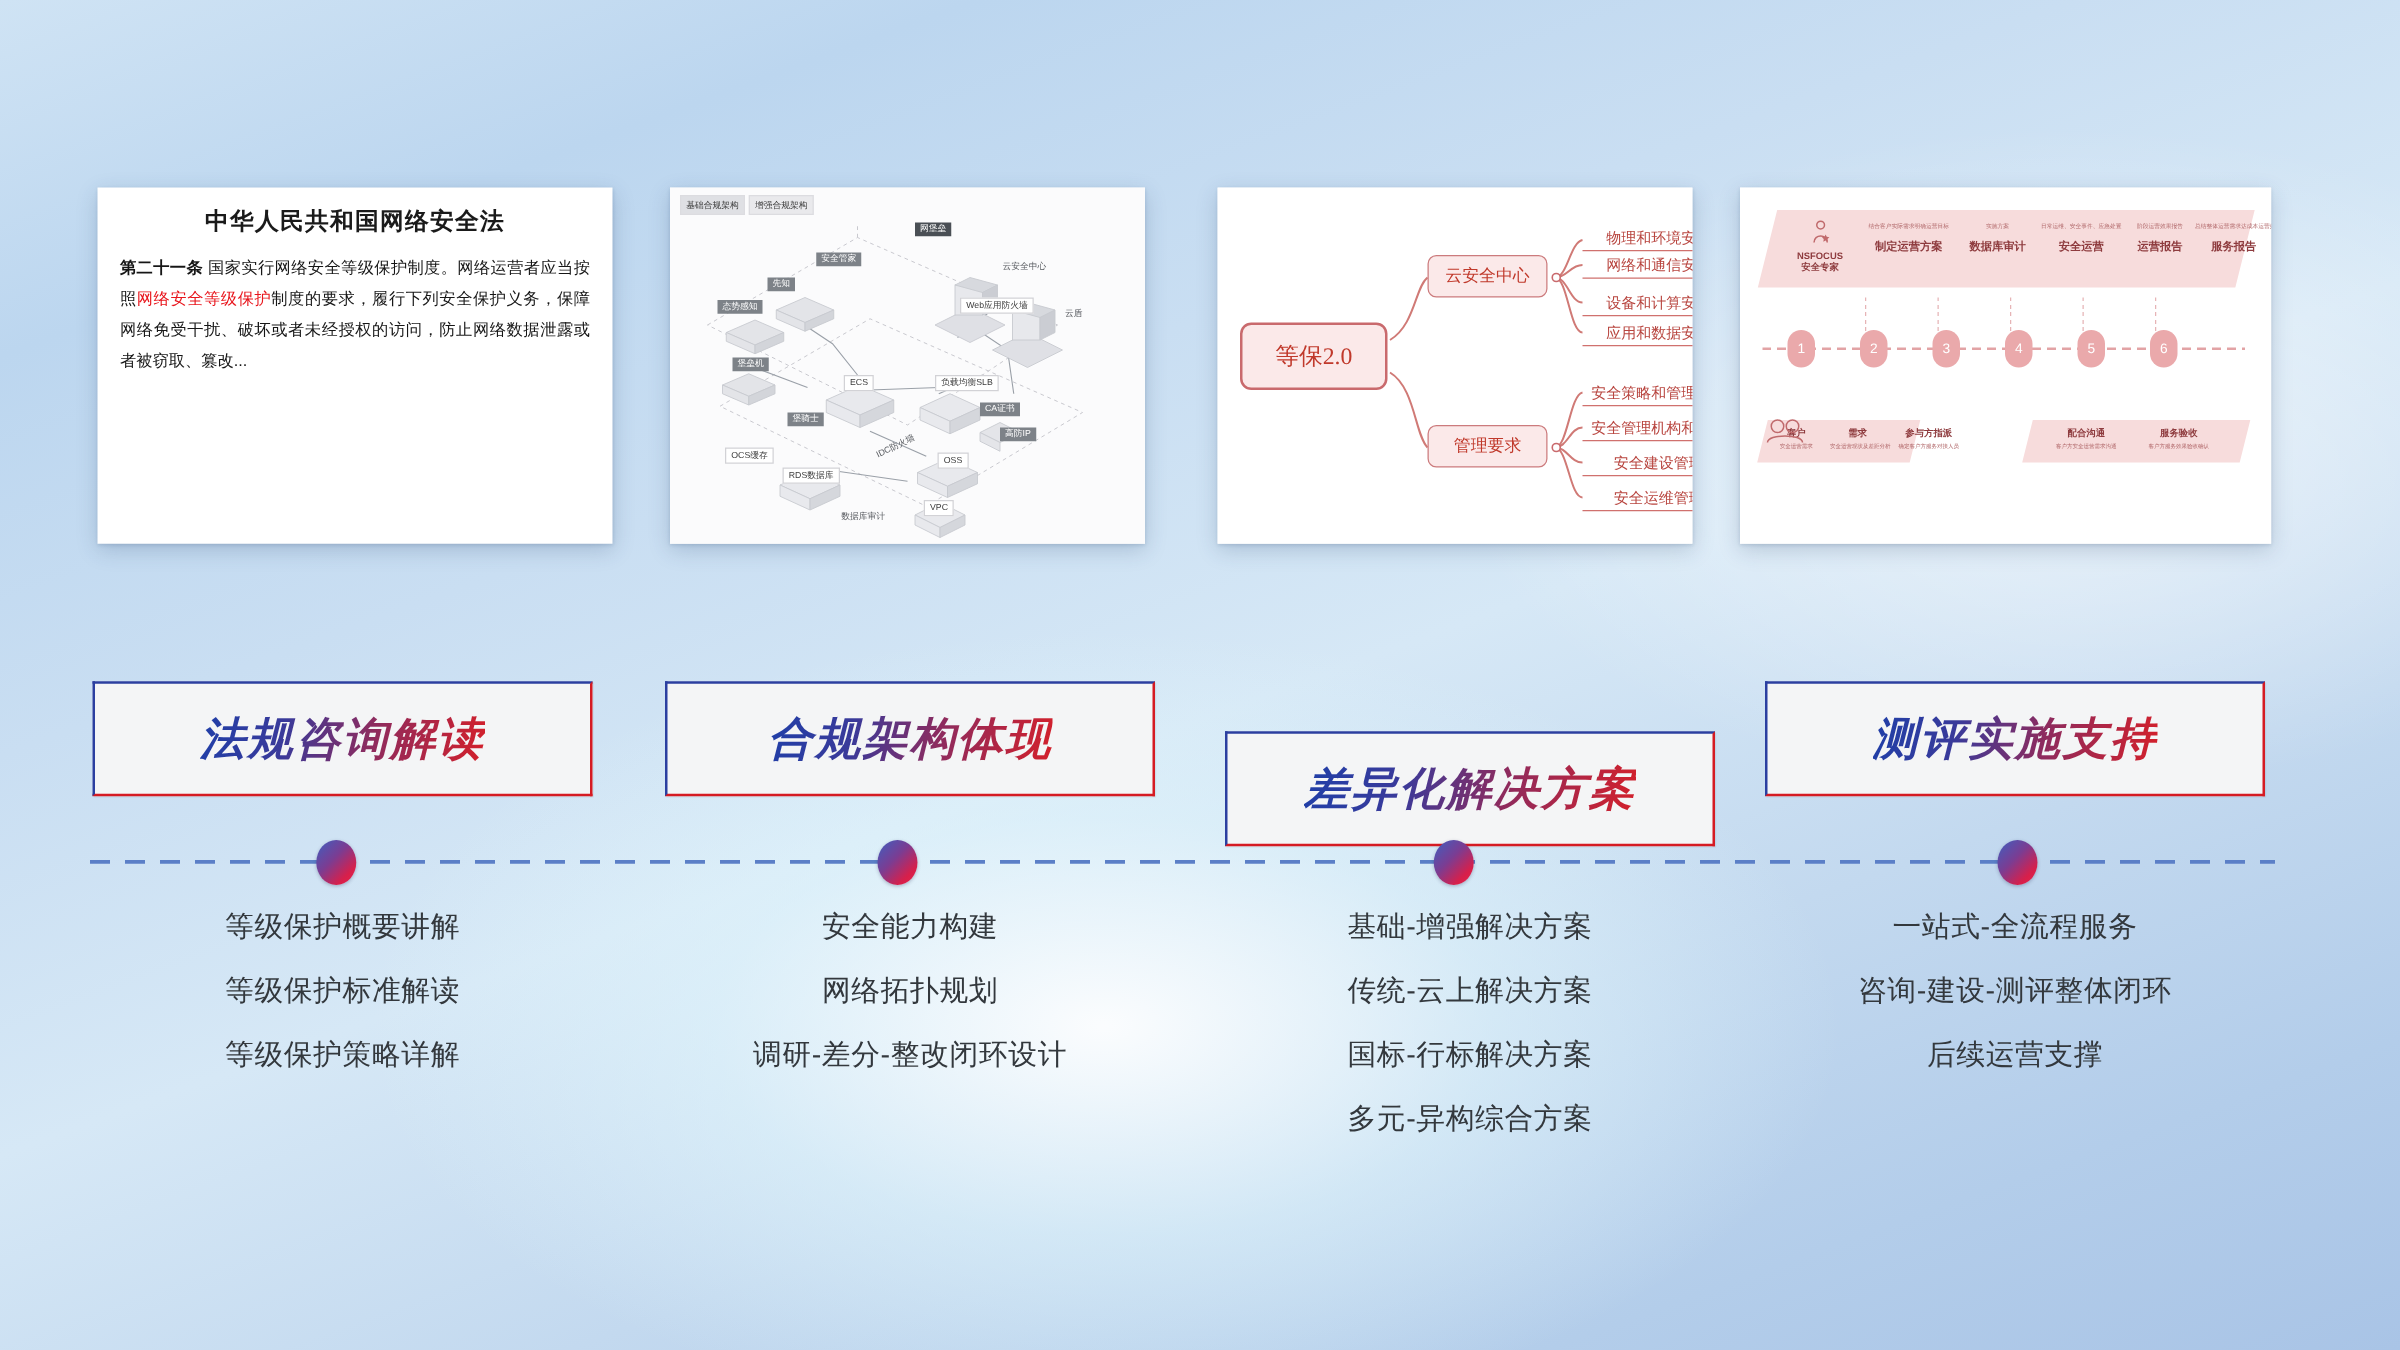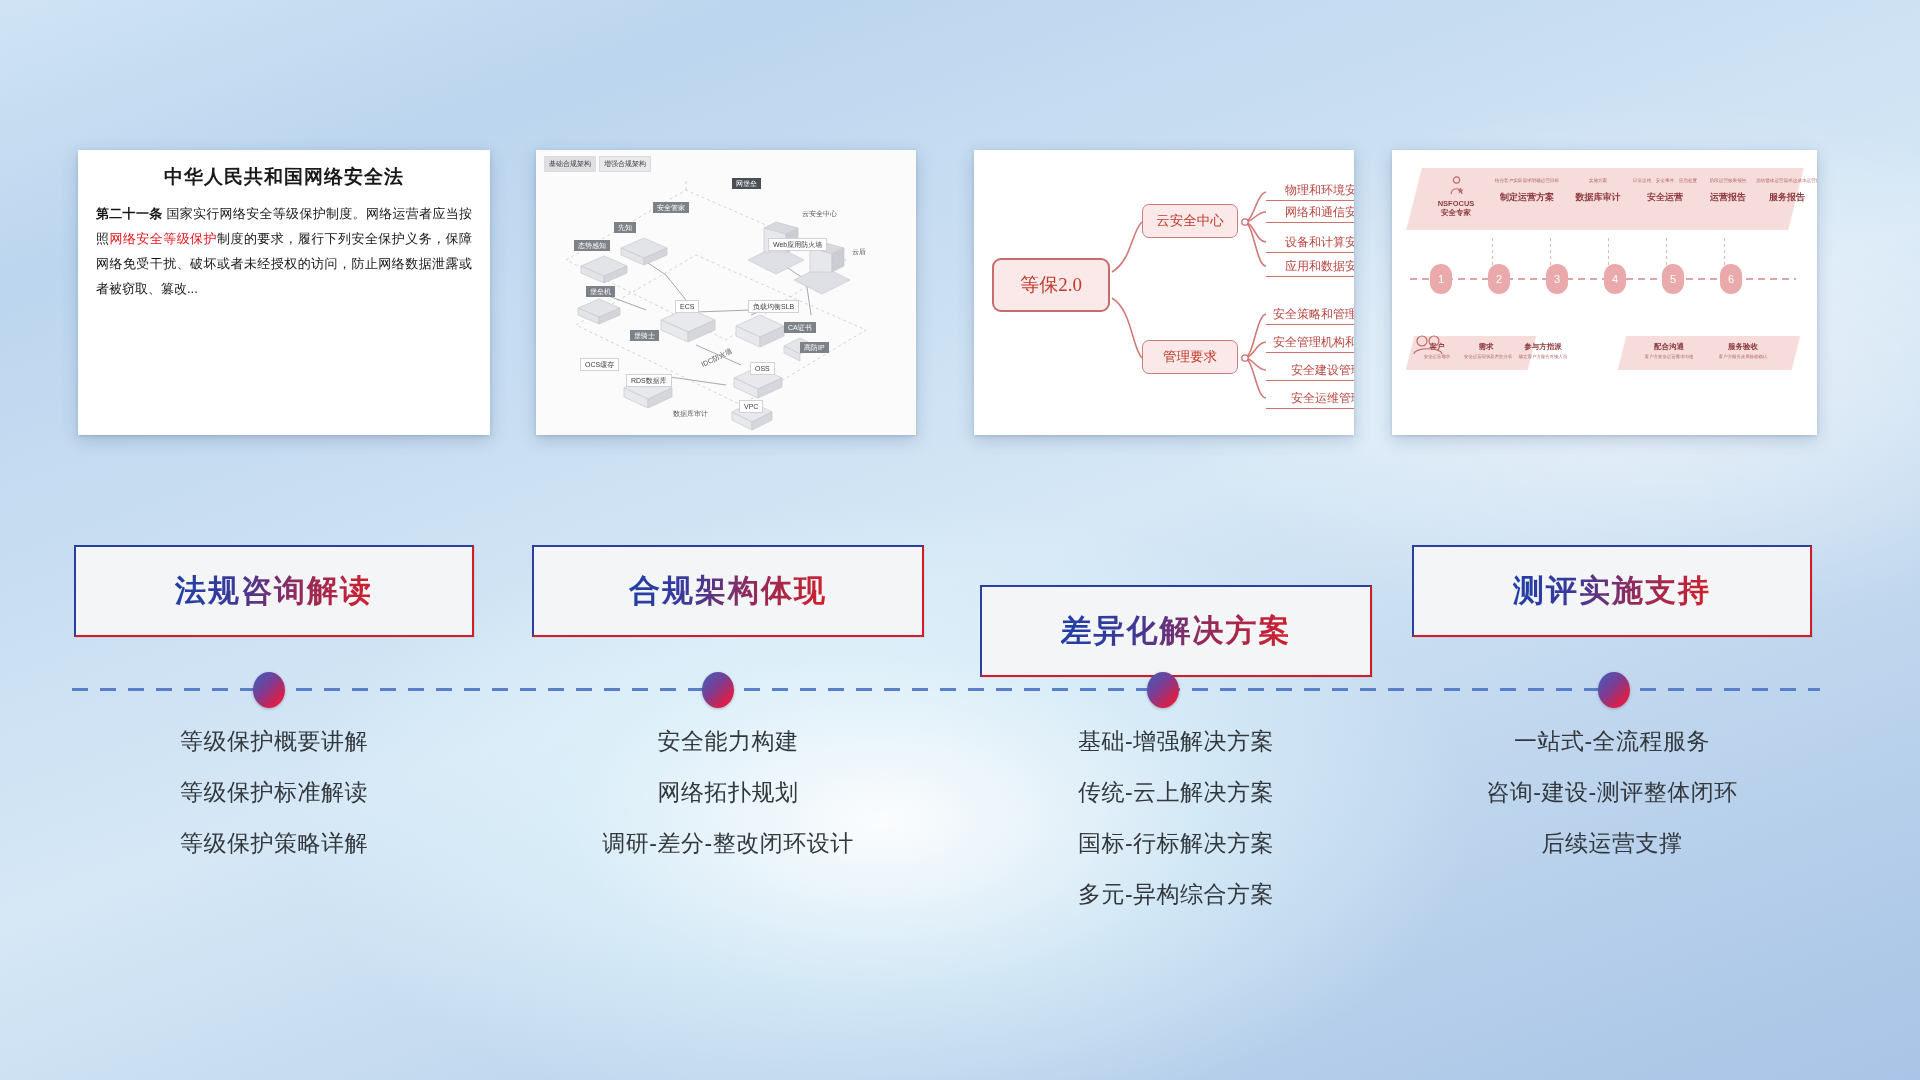--- a/index.html
+++ b/index.html
@@ -116,24 +116,24 @@
     border: 2px solid #d51b23;
     border-top-color: #2b3fa0; border-left-color: #2b3fa0;
     display: flex; align-items: center; justify-content: center;
     box-shadow: 1px 1px 0 rgba(0,0,0,0.06);
   }
   .head-box.h1 { left: 74px;   width: 400px; }
   .head-box.h2 { left: 532px;  width: 392px; }
   .head-box.h3 { left: 980px;  width: 392px; margin-top: 40px; }
   .head-box.h4 { left: 1412px; width: 400px; }
   .head-txt {
-    font-size: 31px; font-weight: 700; letter-spacing: 2px;
+    font-size: 36px; font-weight: 700; letter-spacing: 2px;
     background: linear-gradient(100deg, #1f3fa8 0%, #3a3a9a 30%, #8e2b5e 60%, #d4202a 100%);
     -webkit-background-clip: text; background-clip: text;
-    -webkit-text-fill-color: transparent; color: transparent;
+    -webkit-text-fill-color: transparent; color: transparent; font-style: italic;
   }
 
   
   .timeline { position: absolute; left: 0; top: 660px; width: 1920px; height: 60px; }
   .tl-line {
     position: absolute; left: 72px; top: 28px; width: 1748px; height: 3px;
     background: repeating-linear-gradient(90deg, #5b7fc7 0 16px, rgba(255,255,255,0) 16px 28px);
   }
   .tl-dot {
     position: absolute; top: 12px; width: 32px; height: 36px; border-radius: 50%;

